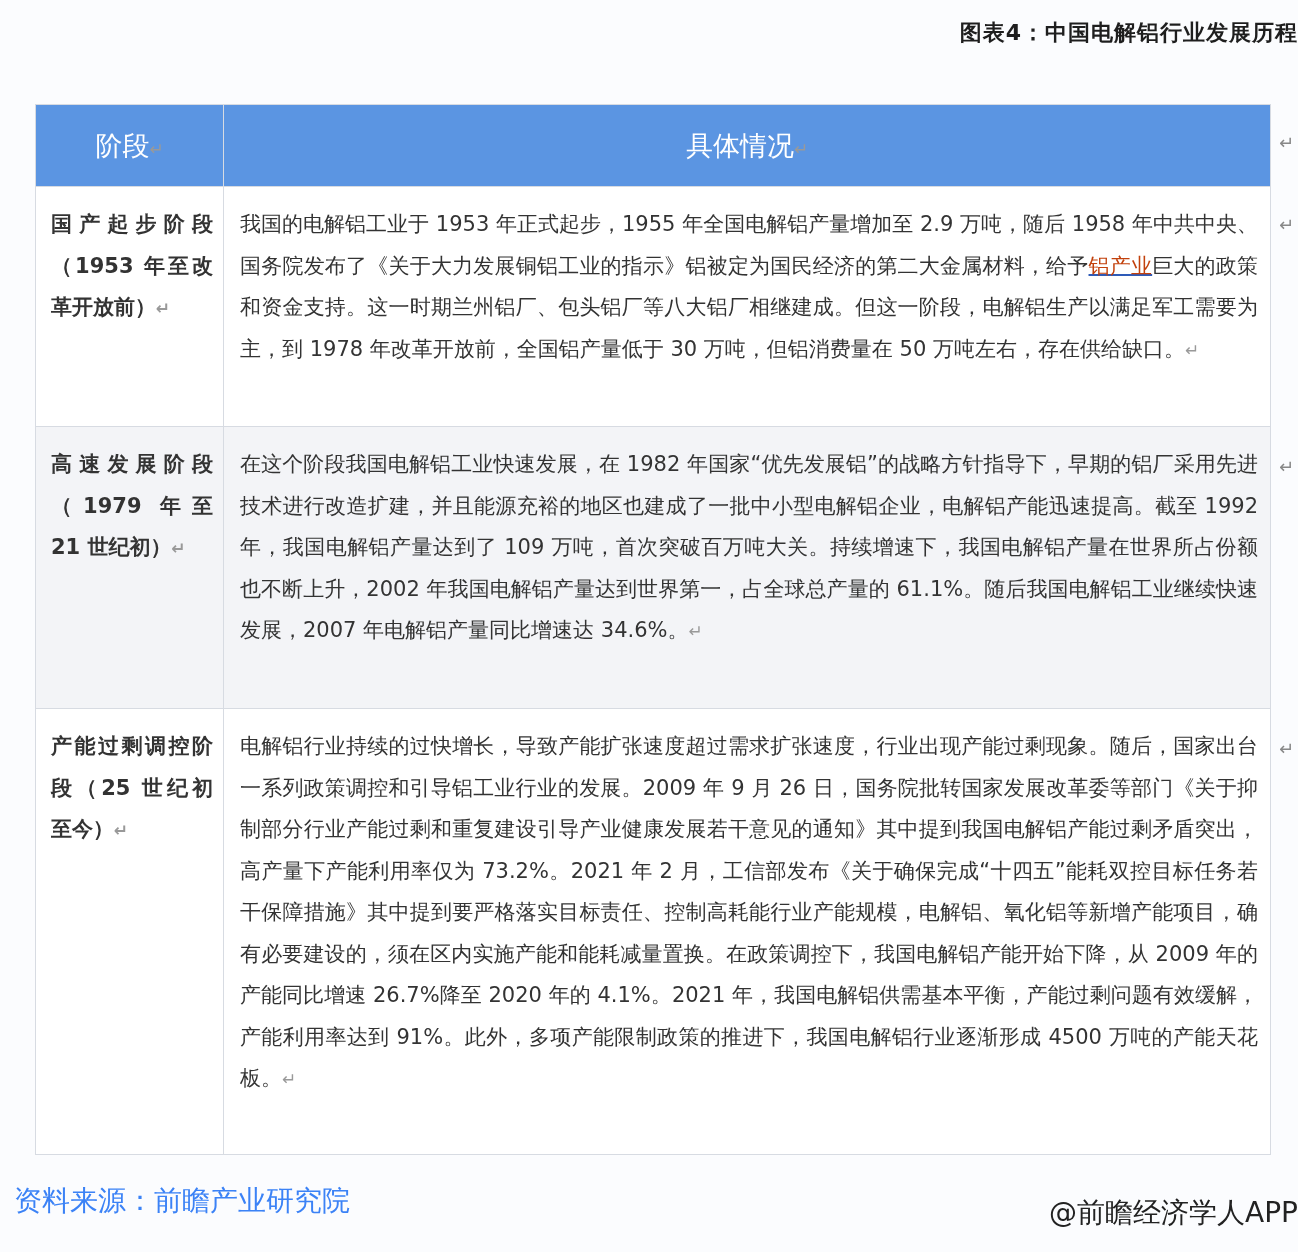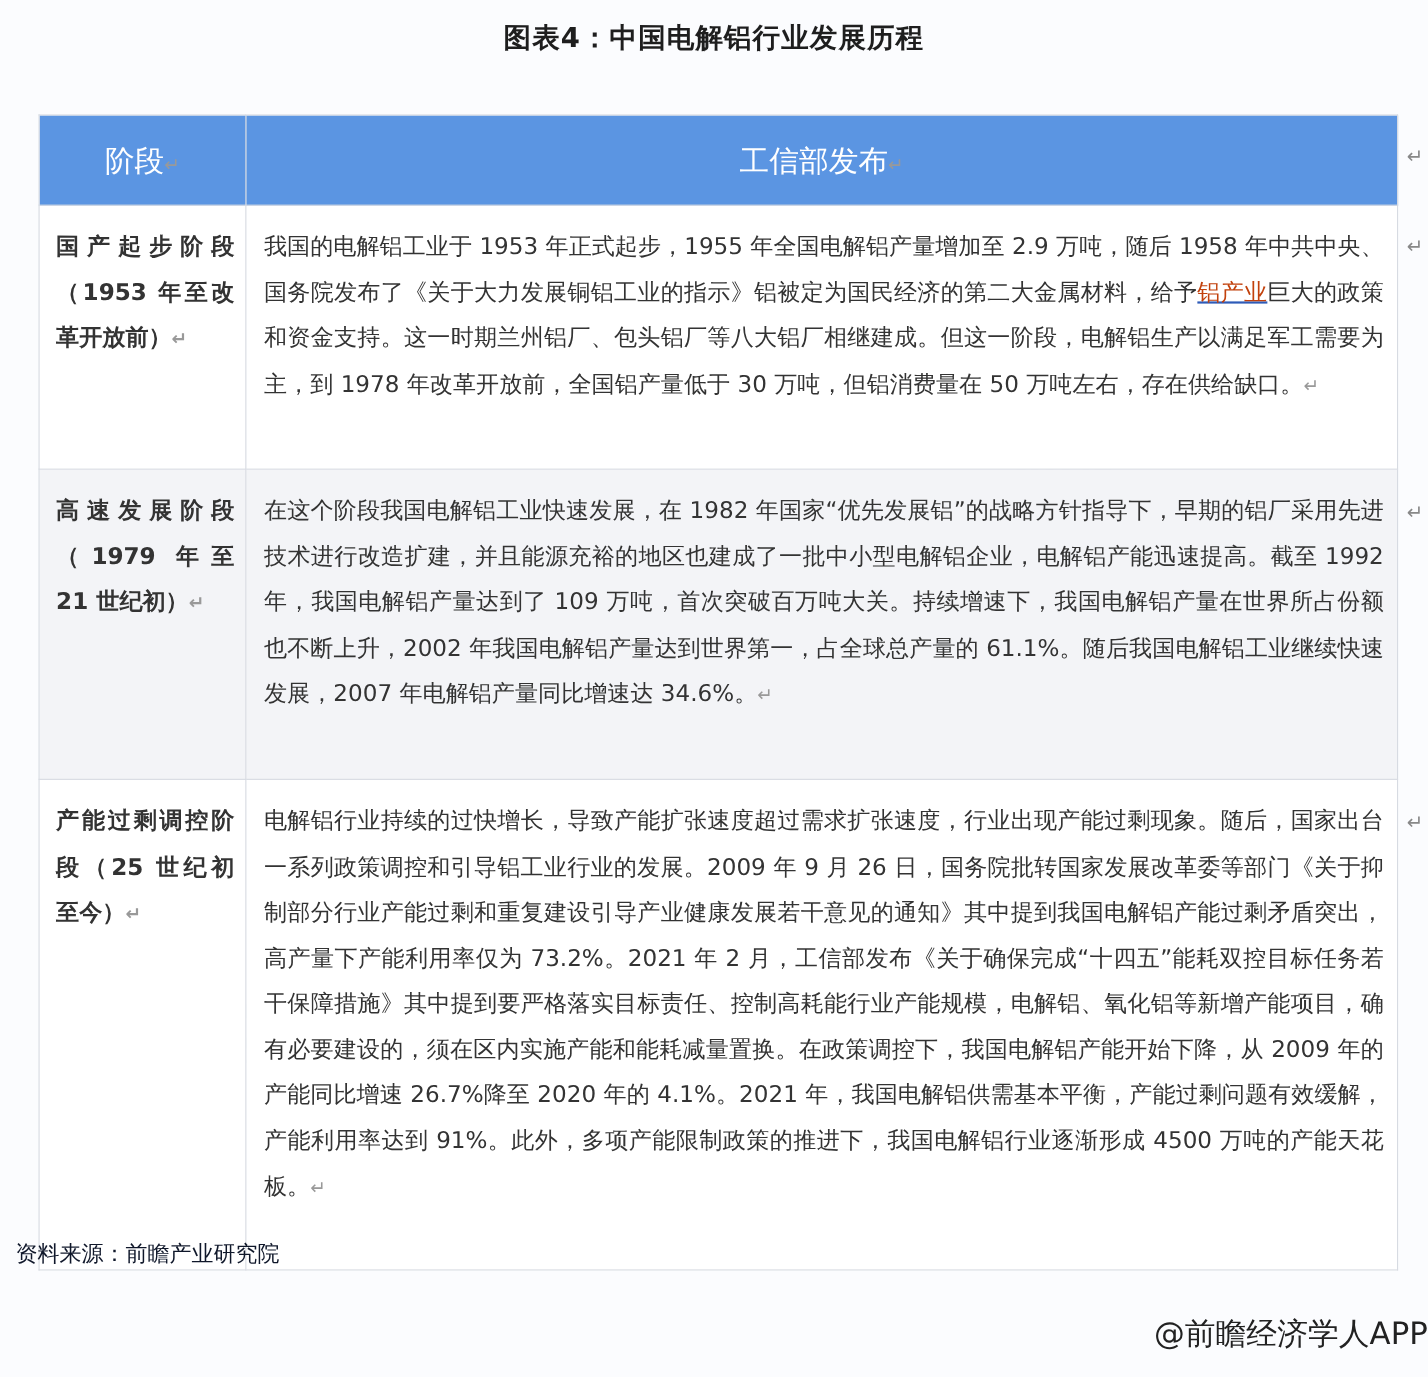--- a/index.html
+++ b/index.html
@@ -2,22 +2,22 @@
 <html><head>
   <meta charset="utf-8">
   <style>
     html, body { margin: 0; padding: 0; }
     body {
       width: 1298px; height: 1252px; background: #fbfcfe;
       font-family: "DejaVu Sans", "Liberation Sans", sans-serif;
       color: #333; position: relative; overflow: hidden;
     }
     .title {
-      position: absolute; top: 18px; left: 0; width: 1298px; text-align: center;
-      font-size: 25px; font-weight: bold; color: #1e1e1e; letter-spacing: 1px;
+      position: absolute; top: 18px; left: 0; width: 1298px; text-align: right;
+      font-size: 22px; font-weight: bold; color: #1e1e1e; letter-spacing: 1px;
     }
     table.main {
       position: absolute; left: 35px; top: 104px; width: 1236px;
       border-collapse: collapse; table-layout: fixed;
     }
     table.main td, table.main th {
       border: 1px solid #d7dbe2; vertical-align: top;
     }
     th {
       background: #5b95e2; color: #ffffff; font-weight: normal;
@@ -29,21 +29,21 @@
     td.stage { padding: 17px 10px 10px 15px; text-align: justify; font-weight: bold; }
     td.desc { padding: 17px 12px 12px 16px; text-align: justify; }
     tr.r1 td { height: 240px; background: #ffffff; }
     tr.r2 td { height: 282px; background: #f3f4f7; }
     tr.r3 td { height: 446px; background: #ffffff; }
     td, th { box-sizing: border-box; }
     .pm { color: #999; font-size: 17px; }
     .pm-out { position: absolute; right: 4px; color: #888; font-size: 18px; }
     .link { color: #c2410c; text-decoration: underline; text-decoration-color: #2e5bb8; text-decoration-thickness: 2px; }
     .footer-left {
-      position: absolute; left: 14px; top: 1126px; font-size: 20px; color: #0f172a;
+      position: absolute; left: 14px; top: 1182px; font-size: 28px; color: #3b82f6;
     }
     .footer-right {
       position: absolute; right: 0; top: 1194px; font-size: 28px; color: #222;
     }
     .watermark {
       position: absolute; color: rgba(150,170,190,0.12); font-size: 60px; font-weight: bold;
       transform: rotate(-35deg); pointer-events: none;
     }
   </style>
 </head>
@@ -53,21 +53,21 @@
 <div class="watermark" style="left:650px;top:150px;">前瞻产业</div>
 <div class="watermark" style="left:620px;top:480px;">前瞻产业研究院</div>
 <div class="watermark" style="left:150px;top:830px;">前瞻产业研究</div>
 
 <div class="title">图表4：中国电解铝行业发展历程</div>
 
 <table class="main">
   <thead>
     <tr>
       <th class="c1"><span>阶段</span><span class="pm">↵</span></th>
-      <th><span>工信部发布</span><span class="pm">↵</span></th>
+      <th><span>具体情况</span><span class="pm">↵</span></th>
     </tr>
   </thead>
   <tbody>
     <tr class="r1">
       <td class="stage"><span>国产起步阶段（1953 年至改革开放前）</span><span class="pm">↵</span></td>
       <td class="desc"><span>我国的电解铝工业于 1953 年正式起步，1955 年全国电解铝产量增加至 2.9 万吨，随后 1958 年中共中央、国务院发布了《关于大力发展铜铝工业的指示》铝被定为国民经济的第二大金属材料，给予</span><span class="link">铝产业</span><span>巨大的政策和资金支持。这一时期兰州铝厂、包头铝厂等八大铝厂相继建成。但这一阶段，电解铝生产以满足军工需要为主，到 1978 年改革开放前，全国铝产量低于 30 万吨，但铝消费量在 50 万吨左右，存在供给缺口。</span><span class="pm">↵</span></td>
     </tr>
     <tr class="r2">
       <td class="stage"><span>高速发展阶段（1979 年至 21 世纪初）</span><span class="pm">↵</span></td>
       <td class="desc"><span>在这个阶段我国电解铝工业快速发展，在 1982 年国家“优先发展铝”的战略方针指导下，早期的铝厂采用先进技术进行改造扩建，并且能源充裕的地区也建成了一批中小型电解铝企业，电解铝产能迅速提高。截至 1992 年，我国电解铝产量达到了 109 万吨，首次突破百万吨大关。持续增速下，我国电解铝产量在世界所占份额也不断上升，2002 年我国电解铝产量达到世界第一，占全球总产量的 61.1%。随后我国电解铝工业继续快速发展，2007 年电解铝产量同比增速达 34.6%。</span><span class="pm">↵</span></td>

